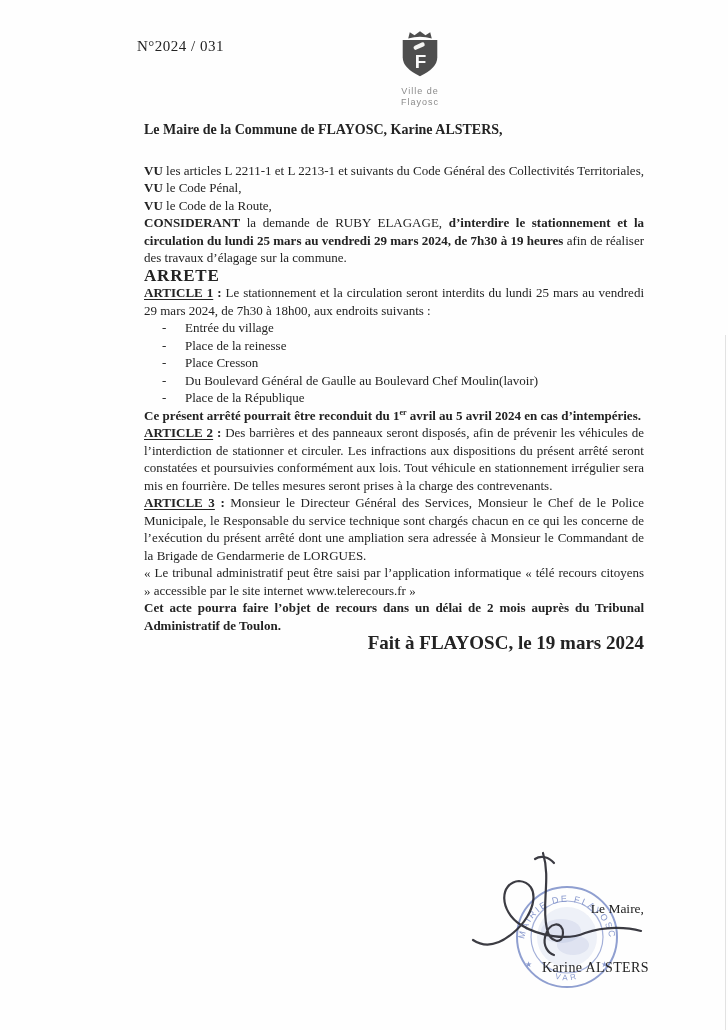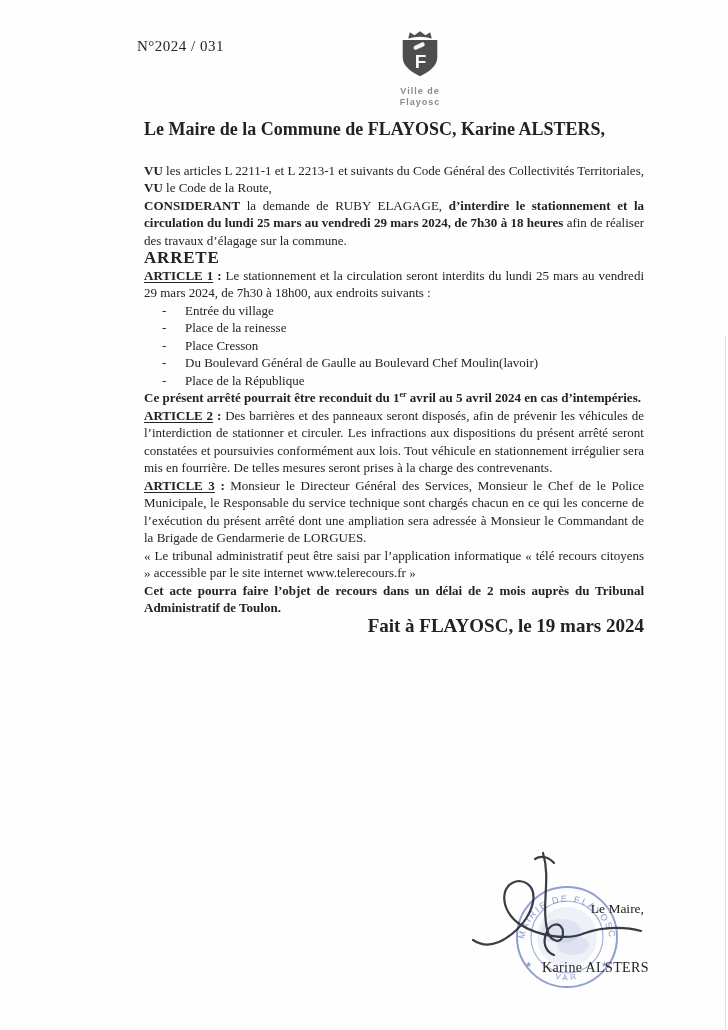--- a/index.html
+++ b/index.html
@@ -7,24 +7,24 @@
     position:relative;width:728px;height:1030px;background:#fefefdc;
     background:#fefefe;overflow:hidden;
     font-family:"Liberation Serif","DejaVu Serif",serif;
     color:#232323;
     padding-left:7px;
   }
   .doc-number{position:absolute;left:137px;top:38px;font-size:15px;letter-spacing:.5px;}
   .logo{position:absolute;left:390px;top:29px;width:60px;text-align:center;}
   .logo svg{display:block;margin:0 auto;}
   .logo-caption{margin-top:2px;font-family:"Liberation Sans","DejaVu Sans",sans-serif;
-    font-size:9px;line-height:11px;color:#8a8a8a;letter-spacing:1px;font-weight:bold;}
+    font-size:9px;line-height:11px;color:#8a8a8a;letter-spacing:1px;}
   .content{position:relative;z-index:2;padding:0 91px 0 137px;font-size:13px;line-height:17.5px;}
   .content p{margin:0;text-align:justify;}
-  .title{padding-top:121px;text-align:right;font-weight:bold;font-size:18px;}
+  .title{padding-top:121px;text-align:right;font-weight:bold;font-size:14px;}
   .vu-block{margin-top:23px;}
   .lbl{font-weight:bold;}
   .u{text-decoration:underline;text-underline-offset:2px;}
   .mt-consider{margin-top:14px;}
   .arrete{margin-top:19px;text-align:center;font-weight:bold;font-size:17px;letter-spacing:.8px;}
   .mt-art1{margin-top:21px;}
   .list{margin:0;}
   .li{display:flex;padding-left:18px;}
   .li .dash{width:23px;flex:none;}
   .bold{font-weight:bold;}
@@ -60,24 +60,25 @@
       <div>Flayosc</div>
     </div>
   </div>
 
   <div class="content">
 
     <p class="title">Le Maire de la Commune de FLAYOSC, Karine ALSTERS,</p>
 
     <div class="vu-block">
       <p><span class="lbl">VU</span><span> les articles L 2211-1 et L 2213-1 et suivants du Code Général des Collectivités Territoriales,</span></p>
+      <p><span class="lbl">VU</span><span> le Code Pénal,</span></p>
       <p><span class="lbl">VU</span><span> le Code de la Route,</span></p>
     </div>
 
-    <p class="mt-consider"><span class="lbl">CONSIDERANT</span><span> la demande de RUBY ELAGAGE, </span><span class="lbl">d’interdire le stationnement et la circulation du lundi 25 mars au vendredi 29 mars 2024, de 7h30 à 18 heures</span><span> afin de réaliser des travaux d’élagage sur la commune.</span></p>
+    <p class="mt-consider"><span class="lbl">CONSIDERANT</span><span> la demande de RUBY ELAGAGE, </span><span class="lbl">d’interdire le stationnement et la circulation du lundi 25 mars au vendredi 29 mars 2024, de 7h30 à 19 heures</span><span> afin de réaliser des travaux d’élagage sur la commune.</span></p>
 
     <p class="arrete">ARRETE</p>
 
     <p class="mt-art1"><span class="lbl u">ARTICLE 1</span><span class="lbl"> : </span><span>Le stationnement et la circulation seront interdits du lundi 25 mars au vendredi 29 mars 2024, de 7h30 à 18h00, aux endroits suivants :</span></p>
 
     <div class="list">
       <div class="li">
           <span class="dash">-</span>
           <span>Entrée du village</span>
         </div>

